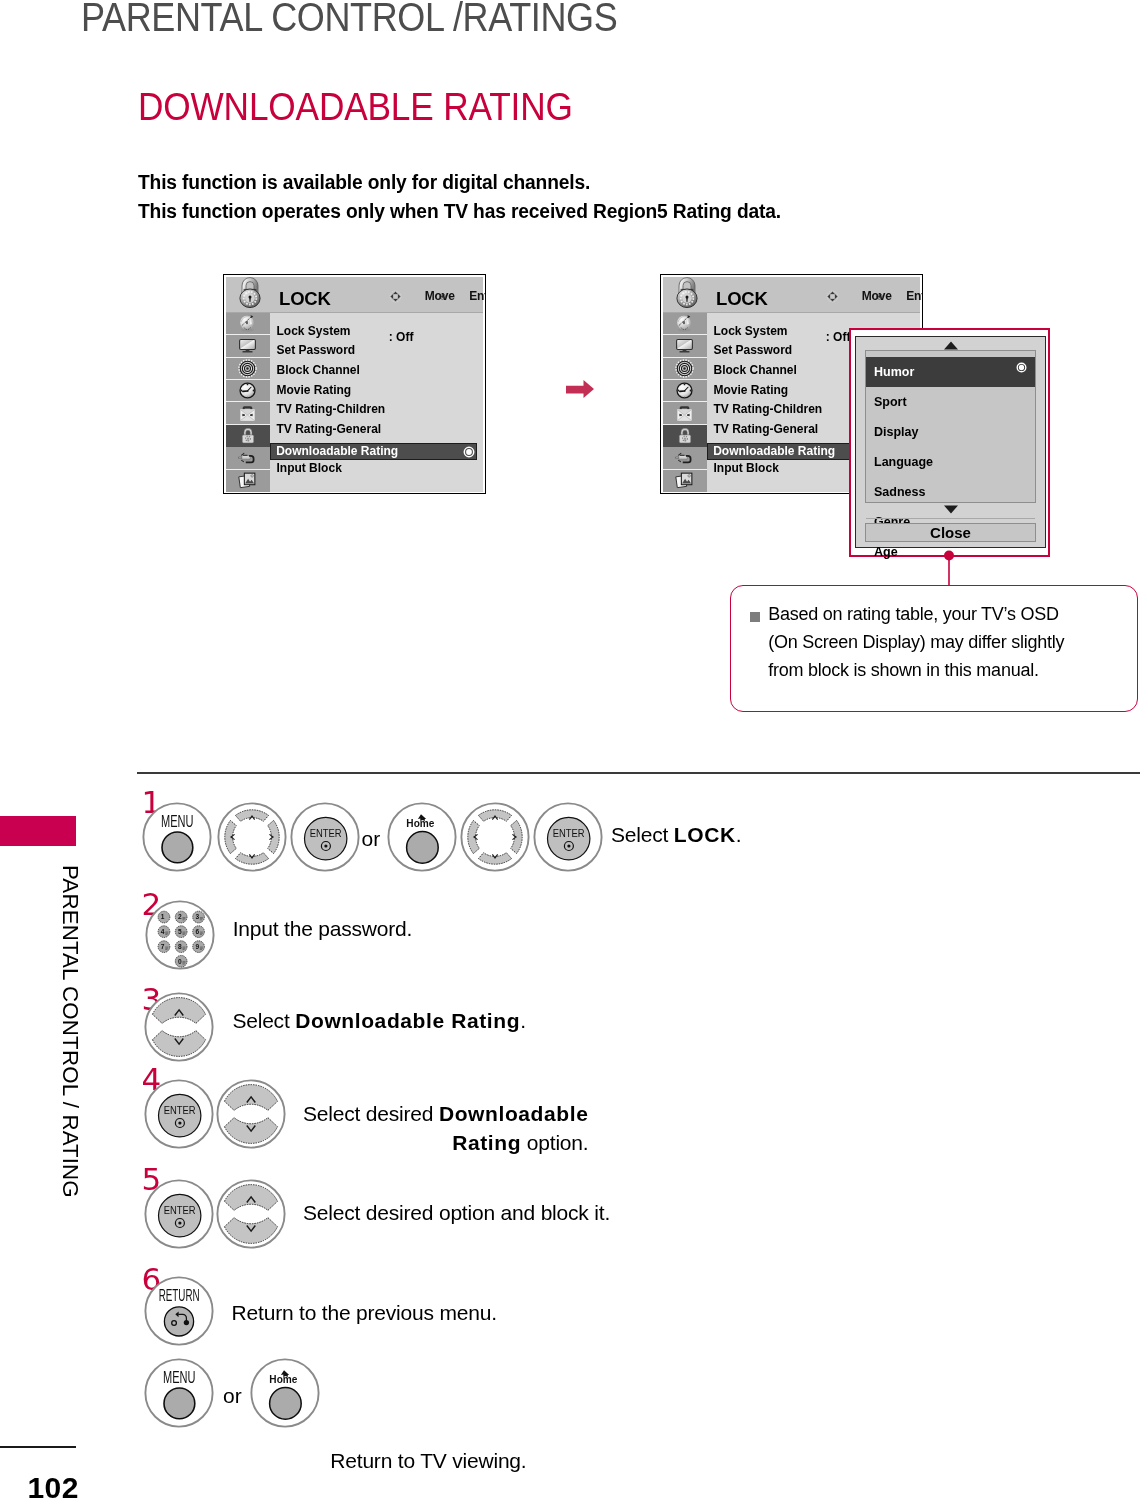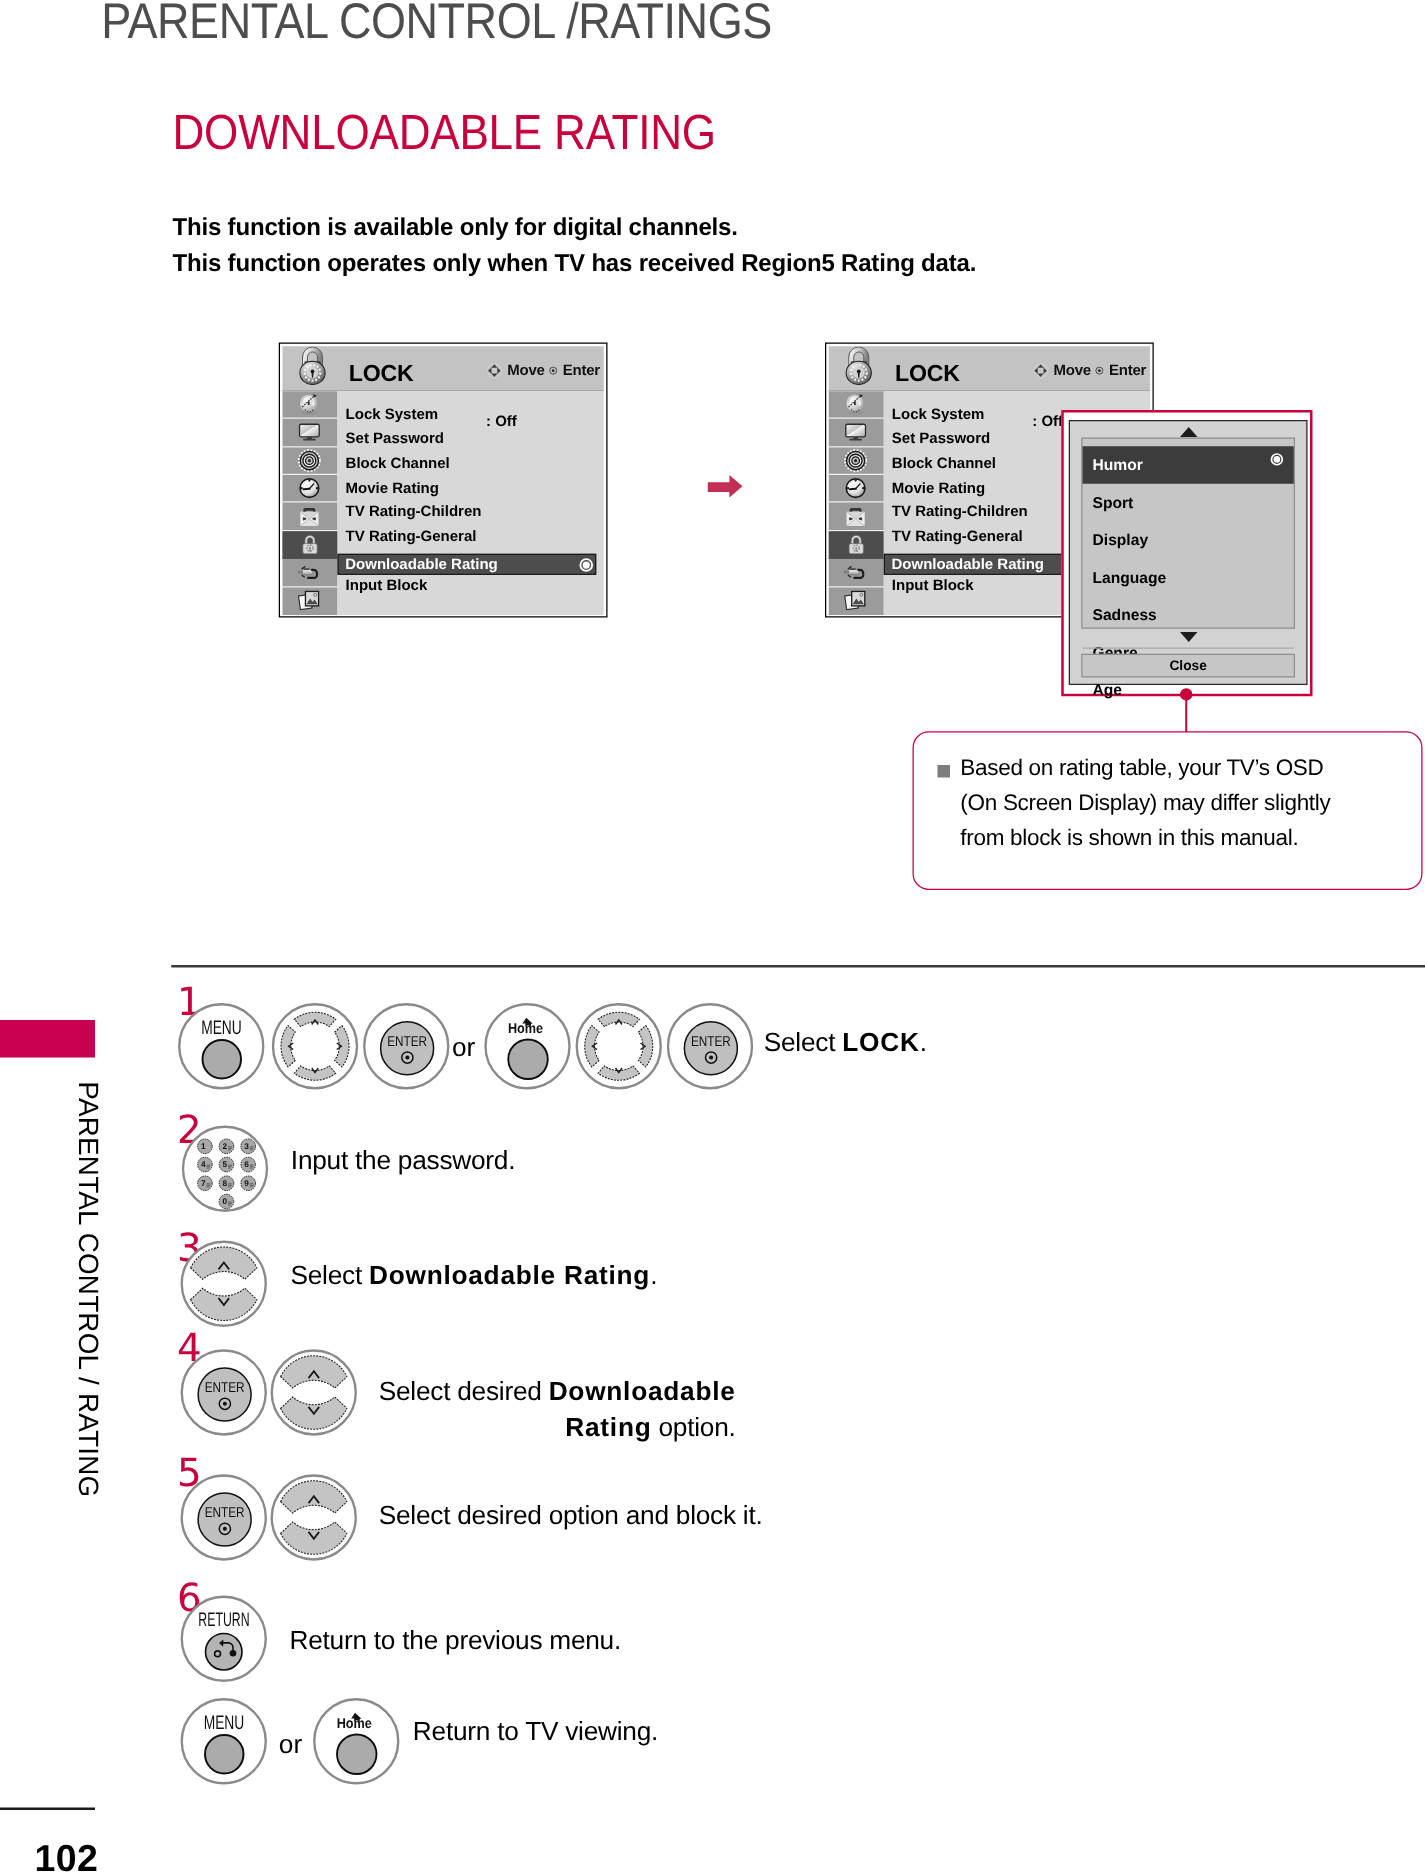--- a/index.html
+++ b/index.html
@@ -21,21 +21,21 @@
   #intro2{top:200px;}
 
   
   .osd{position:absolute;border:1.8px solid #000;background:#fff;box-sizing:border-box;padding:2.2px;overflow:hidden;}
   #osd1{left:222.6px;top:273.7px;width:263.5px;height:220px;}
   #osd2{left:659.6px;top:273.7px;width:263.5px;height:220px;}
   .osdHead{position:relative;height:35px;background:#c3c3c3;border-bottom:1px solid #a8a8a8;}
   .osdLock{position:absolute;left:11.2px;top:0.6px;}
   .osdTitle{position:absolute;left:53.3px;top:13.2px;font-size:18.5px;font-weight:700;color:#000;letter-spacing:-0.2px;line-height:1;}
   .osdHint{position:absolute;top:12px;display:flex;align-items:center;gap:3px;}
-  .osdHint b{font-size:12px;font-weight:700;color:#111;letter-spacing:-0.2px;}
+  .osdHint b{font-size:12px;font-weight:700;color:#111;letter-spacing:-0.2px;margin-left:19px;}
   .mvh{left:163px;top:12.2px;gap:4px;}
   .enh{left:213.5px;top:12.4px;gap:4px;}
   .osdBody{display:flex;height:179px;}
   .osdRail{width:44px;background:#9b9b9b;flex:none;}
   .railCell{height:22.4px;border-bottom:1.3px solid #efefef;box-sizing:border-box;
       display:flex;align-items:center;justify-content:center;}
   .railCell:last-child{border-bottom:none;}
   .railCell.sel{background:#4d4d4d;border-bottom-color:#4d4d4d;}
   .osdList{flex:1;position:relative;background:#d8d8d8;}
   .osdRow{position:absolute;left:0;right:0;height:19.6px;font-size:12px;font-weight:700;color:#000;
@@ -55,21 +55,21 @@
   .popArrow.dn{top:168px;}
   .popList{position:absolute;left:9px;top:13px;width:171px;height:153px;background:#c6c6c6;
       border:1.2px solid #8e8e8e;box-sizing:border-box;padding-top:6px;}
   .popRow{height:30px;font-size:12.5px;font-weight:700;color:#000;display:flex;align-items:center;
       padding-left:8px;box-sizing:border-box;position:relative;}
   .popRow.hl{background:#3c3c3c;color:#fff;}
   .popdot{position:absolute;right:8px;top:5px;}
   .popSep{position:absolute;left:10px;width:169px;top:181px;height:1.1px;background:#a8a8a8;}
   .popClose{position:absolute;left:9px;top:186px;width:171px;height:19px;background:#c6c6c6;
       border:1.1px solid #8e8e8e;display:flex;align-items:center;justify-content:center;
-      font-size:11px;font-weight:700;color:#000;box-sizing:border-box;}
+      font-size:15px;font-weight:700;color:#000;box-sizing:border-box;}
   #leader{position:absolute;left:944px;top:550px;}
   
   #noteBox{position:absolute;left:730px;top:585px;width:408px;height:127px;
       border:1.7px solid #c8003c;border-radius:13px;background:#fff;box-sizing:border-box;}
   #noteText{position:absolute;left:37.3px;top:14.1px;font-size:18px;line-height:28.1px;color:#000;
       letter-spacing:-0.25px;white-space:nowrap;}
   #noteSq{position:absolute;left:18.5px;top:25.5px;width:10.5px;height:10.5px;background:#7d7d7d;}
 
   
   #hr1{position:absolute;left:137px;top:772px;width:1003px;height:1.7px;background:#3a3a3a;}
@@ -767,13 +767,13 @@
   </div>
 <div class="orlab" style="left:223.1px;top:1383.5px">or</div>
 <div class="btnpos" style="left:250.2px;top:1358.2px">
     <svg viewBox="0 0 70 70" width="70" height="70">
 <circle cx="35" cy="35" r="33.6" fill="#fff" stroke="#8a8a8a" stroke-width="1.9"></circle>
 <text x="33.4" y="24.8" text-anchor="middle" textLength="28.1" lengthAdjust="spacingAndGlyphs" font-family="Liberation Sans,sans-serif" font-weight="700" font-size="11.4" fill="#111">Home</text>
 <path d="M34.0 12.2 L39.2 17.0 L37.8 17.0 L37.8 19.0 L35.6 17.9 L33.3 19.0 L33.3 16.5 L30.9 17.0 Z" fill="#111"></path>
 <circle cx="35.4" cy="45.4" r="15.8" fill="#ababab" stroke="#0d0d0d" stroke-width="1.5"></circle>
     </svg>
   </div>
-<div class="steptext" style="left:330.3px;top:1371px">Return to TV viewing.</div>
+<div class="steptext" style="left:330.3px;top:1446px">Return to TV viewing.</div>
 
 </body></html>

